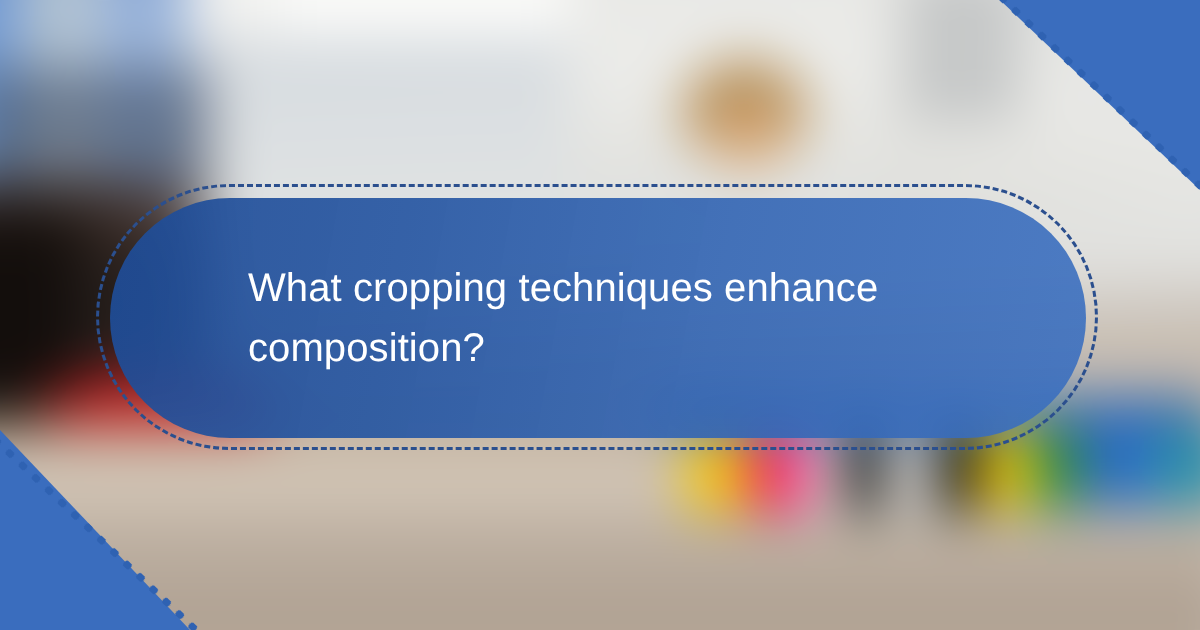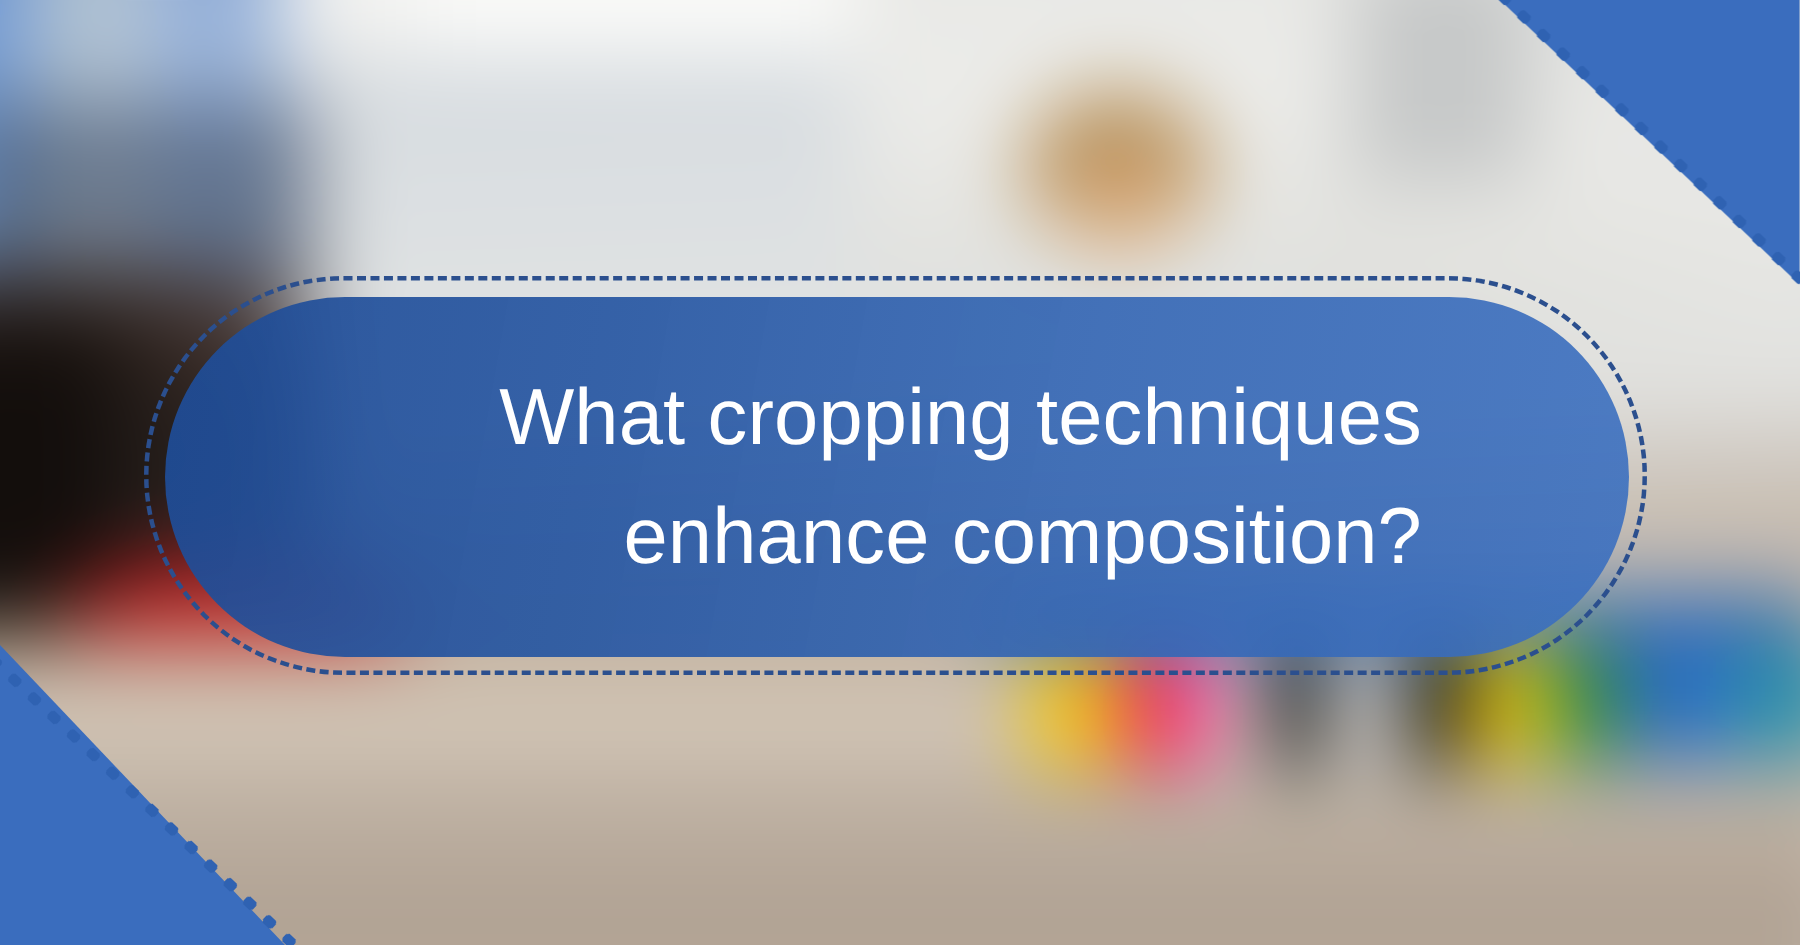--- a/index.html
+++ b/index.html
@@ -231,23 +231,23 @@
         rgba(31, 76, 150, .93) 0%,
         rgba(38, 86, 162, .92) 30%,
         rgba(50, 101, 180, .90) 62%,
         rgba(60, 112, 192, .90) 100%);
     display: flex;
     align-items: center;
     justify-content: center;
   }
   .card-text {
     width: 700px;
-    text-align: right;
+    text-align: left;
     color: #ffffff;
-    font-size: 53px;
+    font-size: 40px;
     line-height: 1.5;
     font-weight: 400;
     letter-spacing: .1px;
     font-family: "Liberation Sans", sans-serif;
     text-rendering: geometricPrecision;
   }
 </style>
 </head>
 <body>
 

